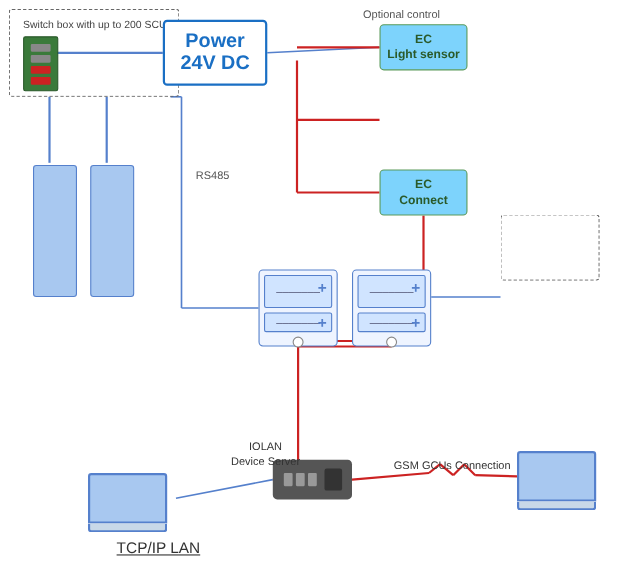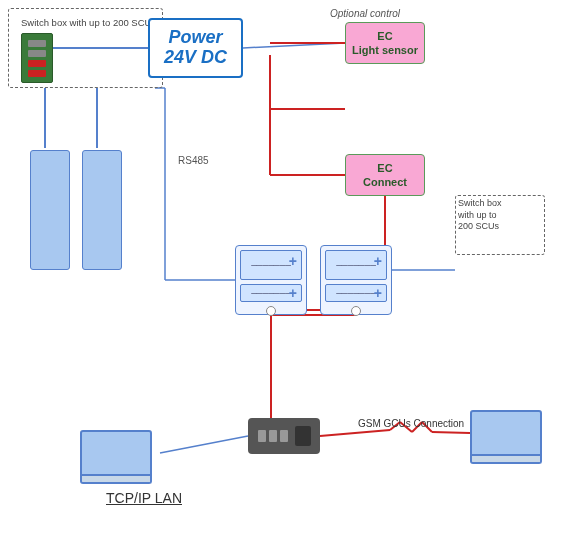--- a/index.html
+++ b/index.html
@@ -76,38 +76,36 @@
       display: flex;
       flex-direction: column;
       align-items: center;
       justify-content: center;
     }
     .power-label {
       font-size: 18px;
       font-weight: bold;
       color: #1a6fc4;
       line-height: 1.1;
-      font-style: italic;
     }
 
     
     .optional-label {
       position: absolute;
       top: 8px; left: 330px;
       font-size: 10px;
       color: #555;
-      font-style: italic;
     }
 
     
     .ec-box {
       position: absolute;
       width: 80px;
       height: 42px;
-      background: #f9a8d4;
+      background: #7dd3fc;
       border: 1.5px solid #5a9a5a;
       border-radius: 4px;
       display: flex;
       align-items: center;
       justify-content: center;
       text-align: center;
       font-size: 11px;
       font-weight: bold;
       color: #2a5a2a;
       line-height: 1.3;
@@ -346,21 +344,20 @@
   </div>
 
 
   <div class="ec-box ec-connect">
     <div>EC<br><span>Connect</span></div>
   </div>
 
   <div class="rs485-label">RS485</div>
 
   <div class="switch-box-right"></div>
-  <div class="switch-box-right-label">Switch box<br>with up to<br>200 SCUs</div>
 
   <div class="gcu-box gcu1">
     <div class="gcu-box-inner">
       <span style="font-size:8px;color:#335;">───────</span>
       <span class="gcu-plus">+</span>
     </div>
     <div class="gcu-box-inner" style="height:18px;margin-top:2px;">
       <span style="font-size:8px;color:#335;">───────</span>
       <span class="gcu-plus" style="top:0px;">+</span>
     </div>
@@ -382,20 +379,22 @@
 
   <div class="pane pane1"></div>
   <div class="pane pane2"></div>
 
   <div class="iolan-box">
     <div class="iolan-port"></div>
     <div class="iolan-port"></div>
     <div class="iolan-port"></div>
     <div style="width:16px;height:20px;background:#333;border-radius:2px;margin-left:4px;"></div>
   </div>
+  <div class="iolan-label" style="white-space:pre-line;">IOLAN
+Device Server</div>
 
   <div class="gsm-label">GSM GCUs Connection</div>
 
   <div class="laptop laptop1">
     <div class="laptop-screen laptop-screen1"></div>
     <div class="laptop-base laptop-base1"></div>
   </div>
 
   <div class="laptop laptop2">
     <div class="laptop-screen laptop-screen2"></div>

